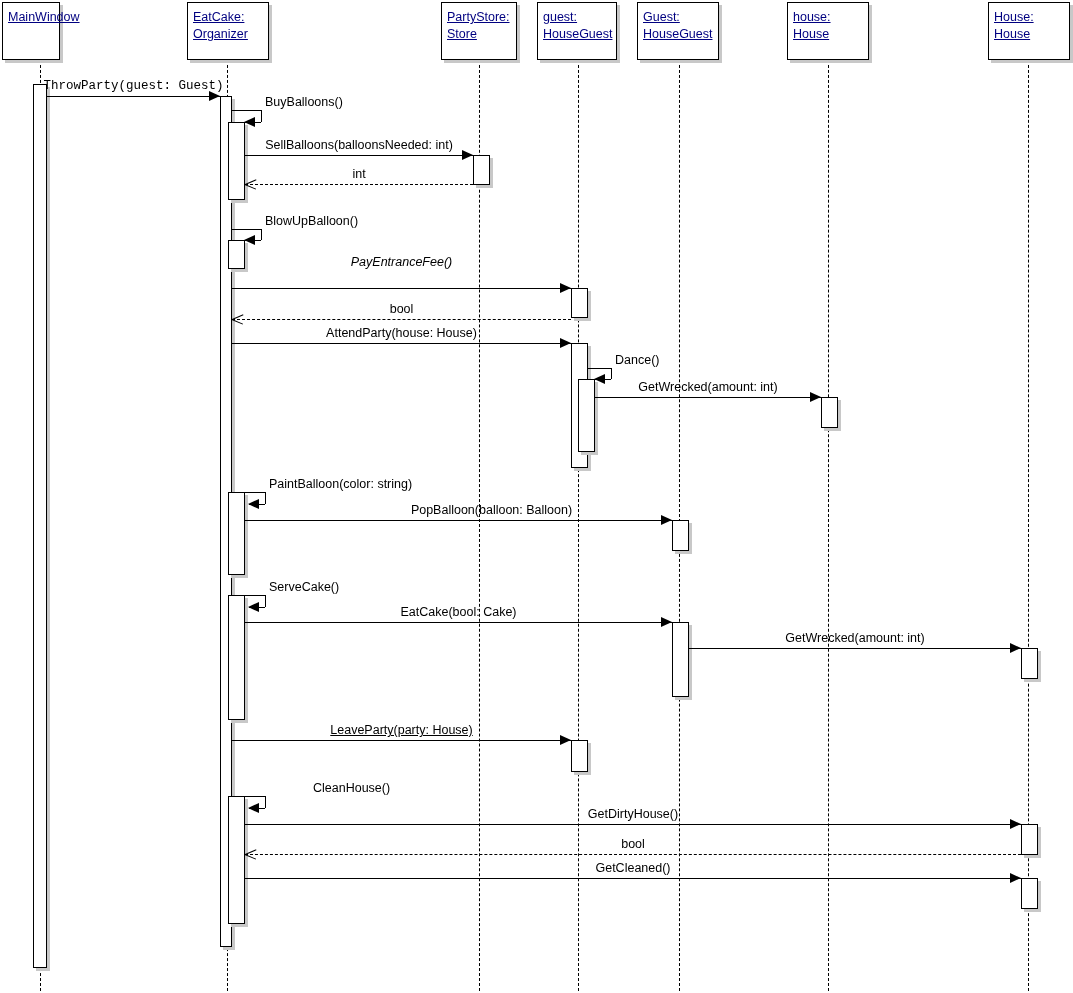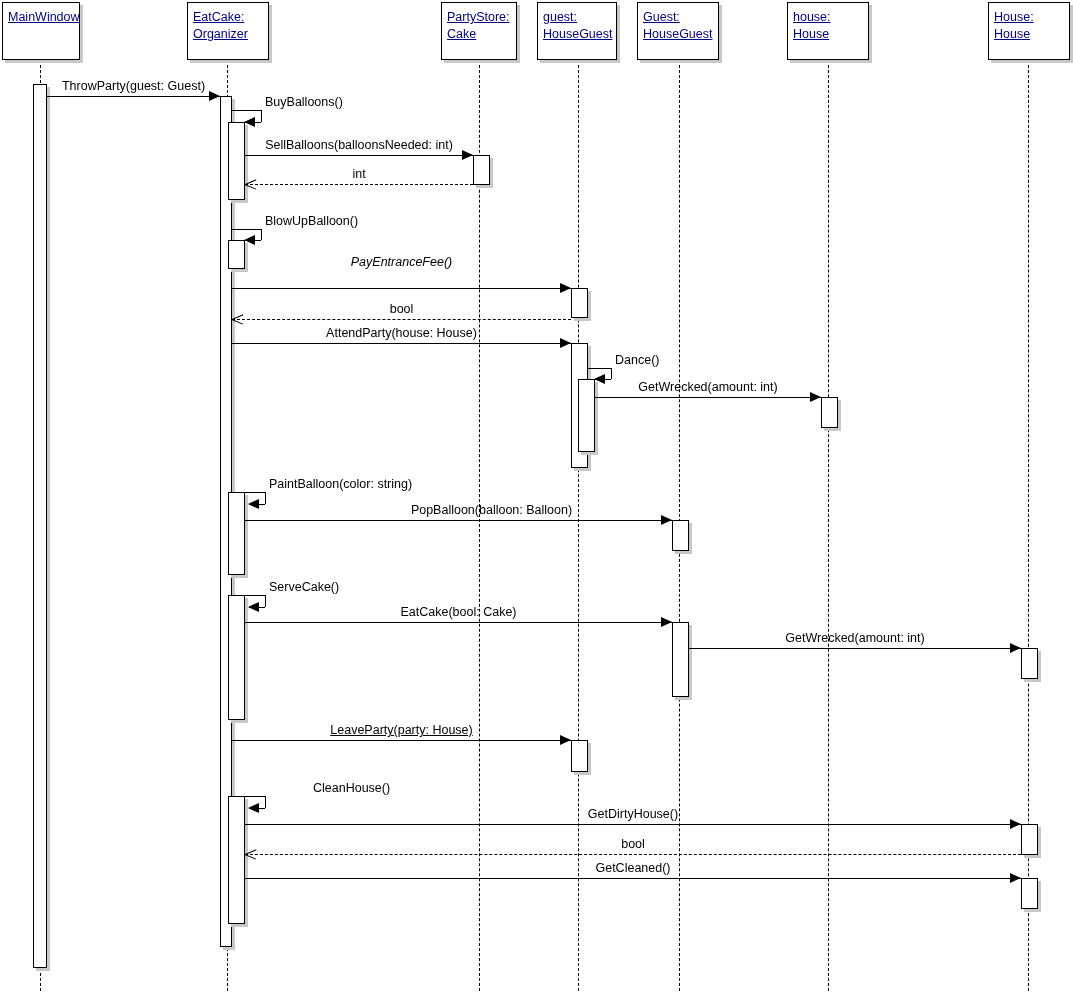--- a/index.html
+++ b/index.html
@@ -126,21 +126,21 @@
       <div class="activation" style="left: 672px; top: 622px; width: 17px; height: 75px;"></div>
       <div class="activation" style="left: 1021px; top: 648px; width: 17px; height: 31px;"></div>
       <div class="activation" style="left: 571px; top: 740px; width: 17px; height: 32px;"></div>
       <div class="activation" style="left: 228px; top: 796px; width: 17px; height: 128px;"></div>
       <div class="activation" style="left: 1021px; top: 824px; width: 17px; height: 31px;"></div>
       <div class="activation" style="left: 1021px; top: 878px; width: 17px; height: 31px;"></div>
     </div>
   <div id="layer-messages">
       <div class="msg-line" style="left: 47px; top: 96px; width: 173px;"></div>
       <div class="arrow-head right" style="left: 209px; top: 91px;"></div>
-      <div class="msg-label" style="left: 133.5px; top: 79px;">ThrowParty(guest: Guest)</div>
+      <div class="msg-label" style="left: 133.5px; top: 79px; font-family: Liberation Mono, monospace;">ThrowParty(guest: Guest)</div>
       <div class="msg-line" style="left: 232px; top: 110px; width: 29px;"></div>
       <div class="selfcall-v" style="left: 261px; top: 110px; height: 12px;"></div>
       <div class="msg-line" style="left: 245px; top: 122px; width: 16px;"></div>
       <div class="arrow-head right" style="left: 244px; top: 117px; transform: scaleX(-1); transform-origin: center center;"></div>
       <div class="msg-label" style="left: 265px; top: 95px; transform: none;">BuyBalloons()</div>
       <div class="msg-line" style="left: 245px; top: 155px; width: 228px;"></div>
       <div class="arrow-head right" style="left: 462px; top: 150px;"></div>
       <div class="msg-label" style="left: 359px; top: 138px;">SellBalloons(balloonsNeeded: int)</div>
       <div class="msg-line ret" style="left: 245px; top: 184px; width: 228px;"></div>
       <div class="arrow-head left-open" style="left: 245px; top: 179px;"></div>
@@ -198,30 +198,30 @@
       <div class="arrow-head right" style="left: 1010px; top: 819px;"></div>
       <div class="msg-label" style="left: 633px; top: 807px; text-align: right;">GetDirtyHouse()</div>
       <div class="msg-line ret" style="left: 245px; top: 854px; width: 776px;"></div>
       <div class="arrow-head left-open" style="left: 245px; top: 849px;"></div>
       <div class="msg-label" style="left: 633px; top: 837px;">bool</div>
       <div class="msg-line" style="left: 245px; top: 878px; width: 776px;"></div>
       <div class="arrow-head right" style="left: 1010px; top: 873px;"></div>
       <div class="msg-label" style="left: 633px; top: 861px;">GetCleaned()</div>
     </div>
   <div id="layer-heads">
-      <div class="lifeline-head" style="left: 2px; top: 2px; width: 78px; height: 58px;">
+      <div class="lifeline-head" style="left: 2px; top: 2px; width: 58px; height: 58px;">
         <span class="name-line">MainWindow</span>
       </div>
       <div class="lifeline-head" style="left: 187px; top: 2px; width: 82px; height: 58px;">
         <span class="name-line">EatCake:</span>
         <span class="name-line">Organizer</span>
       </div>
       <div class="lifeline-head" style="left: 441px; top: 2px; width: 76px; height: 58px;">
         <span class="name-line">PartyStore:</span>
-        <span class="name-line">Cake</span>
+        <span class="name-line">Store</span>
       </div>
       <div class="lifeline-head" style="left: 537px; top: 2px; width: 80px; height: 58px;">
         <span class="name-line">guest:</span>
         <span class="name-line">HouseGuest</span>
       </div>
       <div class="lifeline-head" style="left: 637px; top: 2px; width: 82px; height: 58px;">
         <span class="name-line">Guest:</span>
         <span class="name-line">HouseGuest</span>
       </div>
       <div class="lifeline-head" style="left: 787px; top: 2px; width: 82px; height: 58px;">

